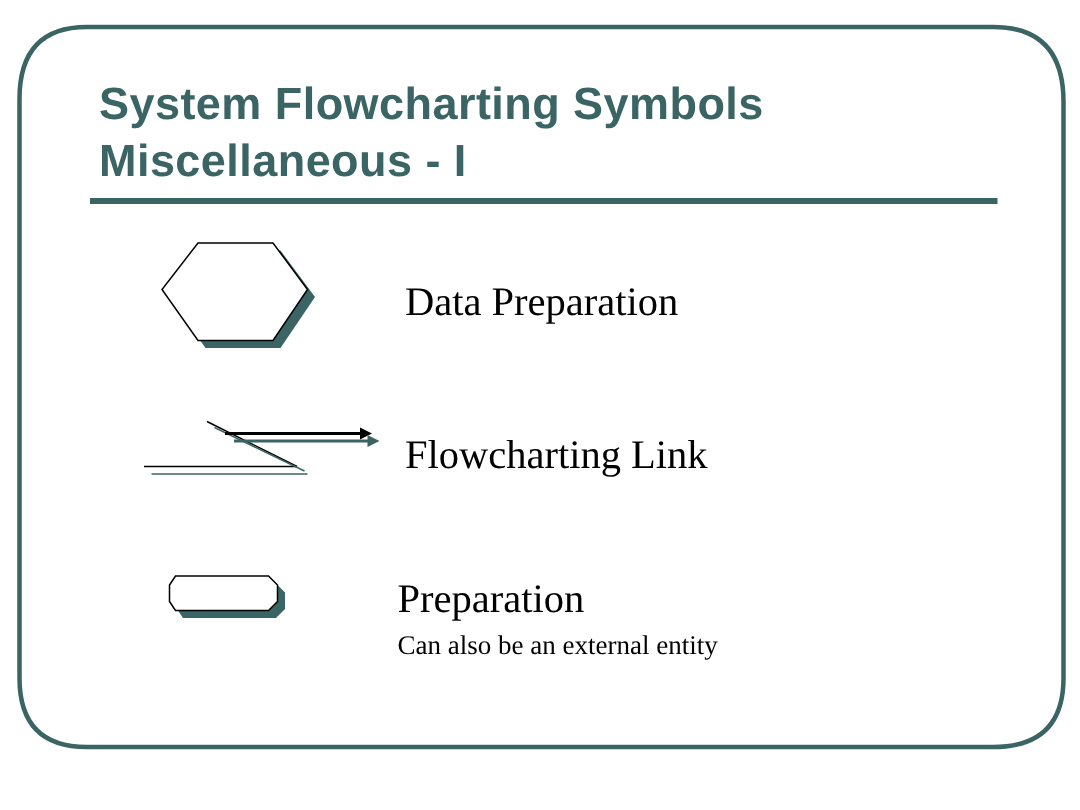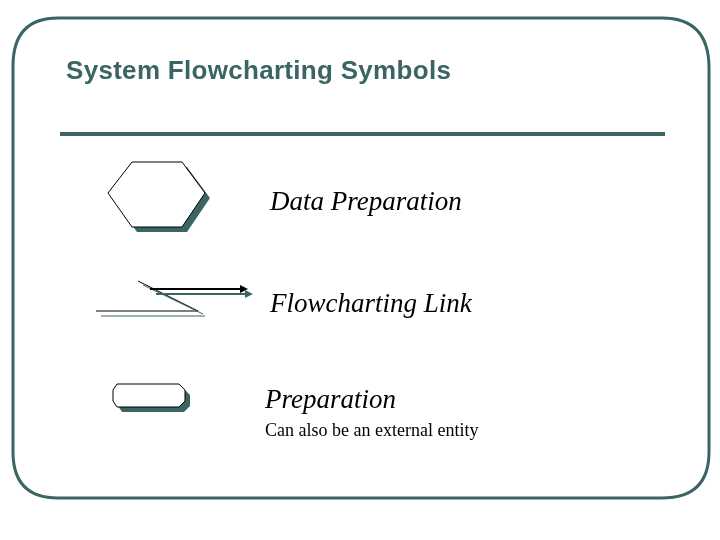--- a/index.html
+++ b/index.html
@@ -1,42 +1,43 @@
 <!DOCTYPE html>
 <html><head>
 <meta charset="utf-8">
 <style>
   html, body { margin:0; padding:0; background:#ffffff; }
   body { width:720px; height:540px; position:relative; overflow:hidden; }
   .frame { position:absolute; left:0; top:0; width:720px; height:540px; }
   .title {
     position:absolute; left:66px; top:51px;
     font-family:"Liberation Sans", sans-serif; font-weight:bold;
-    font-size:26px; line-height:38px; color:#3b6464; letter-spacing:0.3px;
+    font-size:30px; line-height:38px; color:#3b6464; letter-spacing:0.3px;
     margin:0;
   }
   .title span { display:block; }
   .label {
     position:absolute; font-family:"Liberation Serif", serif; color:#000;
     white-space:nowrap;
   }
-  .lbl-main { font-size:27px;font-style:italic; }
+  .lbl-main { font-size:27px; }
   .lbl-sub { font-size:18px; }
   .symbol { position:absolute; left:0; top:0; }
 </style>
 </head>
 <body>
 
 <svg class="frame" width="720" height="540" viewBox="0 0 720 540">
   <path d="M 58 18 L 662 18 Q 709 18 709 68 L 709 452 Q 709 498 662 498 L 58 498 Q 13 498 13 452 L 13 66 Q 13 18 58 18 Z" fill="none" stroke="#3b6464" stroke-width="3"></path>
   <line x1="60" y1="134" x2="665" y2="134" stroke="#3b6464" stroke-width="4"></line>
 </svg>
 
 <h1 class="title">
   <span>System Flowcharting Symbols</span>
+  <span>Miscellaneous - I</span>
 </h1>
 
 <svg class="symbol" width="720" height="540" viewBox="0 0 720 540">
   <polygon points="137,167 187,167 210,198 187,232 137,232 113,198" fill="#3b6464"></polygon>
   <polygon points="132,162 182,162 205,193 182,227 132,227 108,193" fill="#ffffff" stroke="#000" stroke-width="1"></polygon>
 </svg>
 <div class="label lbl-main" style="left:270px; top:186px;">Data Preparation</div>
 
 <svg class="symbol" width="720" height="540" viewBox="0 0 720 540">
   <line x1="96" y1="311" x2="198" y2="311" stroke="#000" stroke-width="1"></line>

